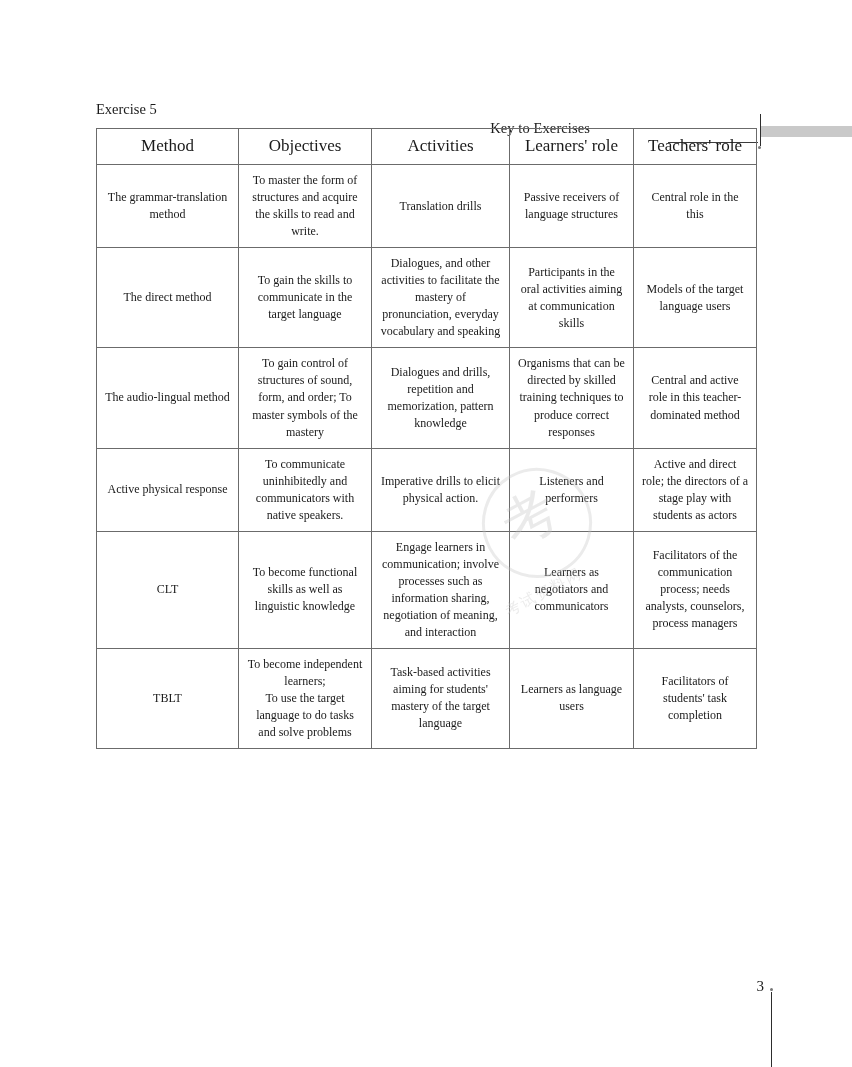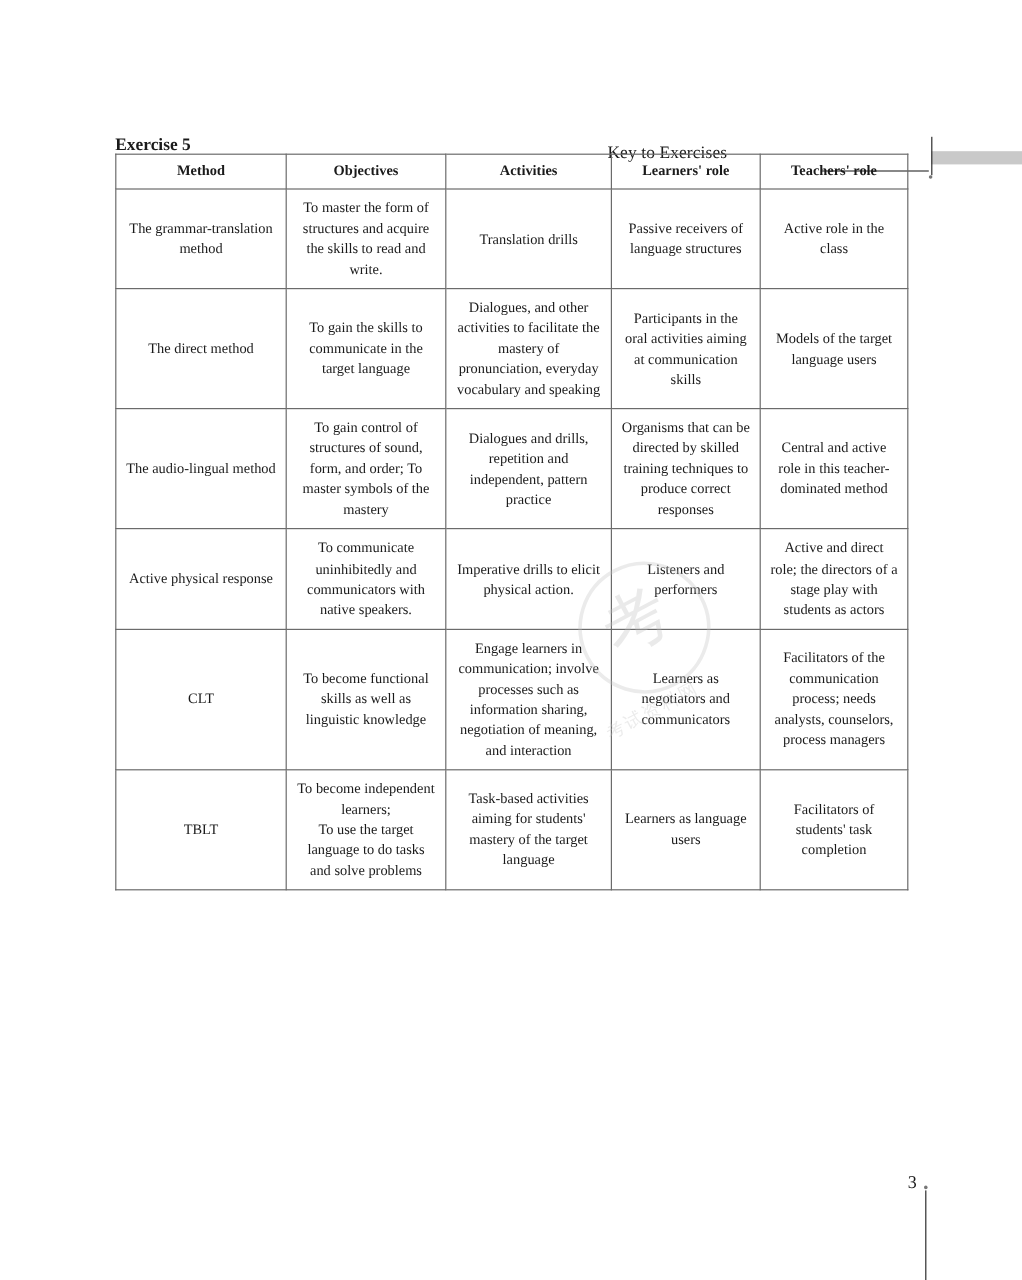--- a/index.html
+++ b/index.html
@@ -13,21 +13,21 @@
     position: relative;
     font-family: "Liberation Serif", serif;
     color: #1a1a1a;
     overflow: hidden;
   }
 
   
   .header {
     position: absolute;
     top: 58px;
-    left: 16px;
+    left: 0;
     width: 684px;
     height: 40px;
   }
   .header-label {
     position: absolute;
     right: 94px;
     top: 62px;
     font-size: 14.5px;
     font-family: "Liberation Serif", serif;
     color: #1a1a1a;
@@ -65,23 +65,23 @@
     width: 3px;
     height: 3px;
     border-radius: 50%;
     background: #777;
   }
 
   
   .exercise-title {
     position: absolute;
     left: 96px;
-    top: 113px;
+    top: 101px;
     font-size: 14.5px;
-    font-weight: bold;
+    font-weight: normal;
     font-family: "Liberation Serif", serif;
   }
 
   
   table.key-table {
     position: absolute;
     left: 96px;
     top: 128px;
     width: 660px;
     border-collapse: collapse;
@@ -93,23 +93,23 @@
     border: 1px solid #6b6b6b;
     vertical-align: middle;
     font-size: 12px;
     line-height: 1.42;
     font-family: "Liberation Serif", serif;
     color: #1a1a1a;
     text-align: center;
   }
   table.key-table th {
     text-align: center;
-    font-weight: bold;
+    font-weight: normal;
     padding: 5px 4px 6px 4px;
-    font-size: 12px;
+    font-size: 17px;
   }
   table.key-table td {
     padding: 7px 8px 7px 8px;
   }
   col.c0 { width: 142px; }
   col.c1 { width: 133px; }
   col.c2 { width: 138px; }
   col.c3 { width: 124px; }
   col.c4 { width: 123px; }
 
@@ -208,33 +208,33 @@
       <th>Learners' role</th>
       <th>Teachers' role</th>
     </tr>
   </thead>
   <tbody>
     <tr>
       <td>The grammar-translation method</td>
       <td>To master the form of structures and acquire the skills to read and write.</td>
       <td>Translation drills</td>
       <td>Passive receivers of language structures</td>
-      <td>Active role in the class</td>
+      <td>Central role in the this</td>
     </tr>
     <tr>
       <td>The direct method</td>
       <td>To gain the skills to communicate in the target language</td>
       <td>Dialogues, and other activities to facilitate the mastery of pronunciation, everyday vocabulary and speaking</td>
       <td>Participants in the oral activities aiming at communication skills</td>
       <td>Models of the target language users</td>
     </tr>
     <tr>
       <td>The audio-lingual method</td>
       <td>To gain control of structures of sound, form, and order; To master symbols of the mastery</td>
-      <td>Dialogues and drills, repetition and independent, pattern practice</td>
+      <td>Dialogues and drills, repetition and memorization, pattern knowledge</td>
       <td>Organisms that can be directed by skilled training techniques to produce correct responses</td>
       <td>Central and active role in this teacher-dominated method</td>
     </tr>
     <tr>
       <td>Active physical response</td>
       <td>To communicate uninhibitedly and communicators with native speakers.</td>
       <td>Imperative drills to elicit physical action.</td>
       <td>Listeners and performers</td>
       <td>Active and direct role; the directors of a stage play with students as actors</td>
     </tr>

